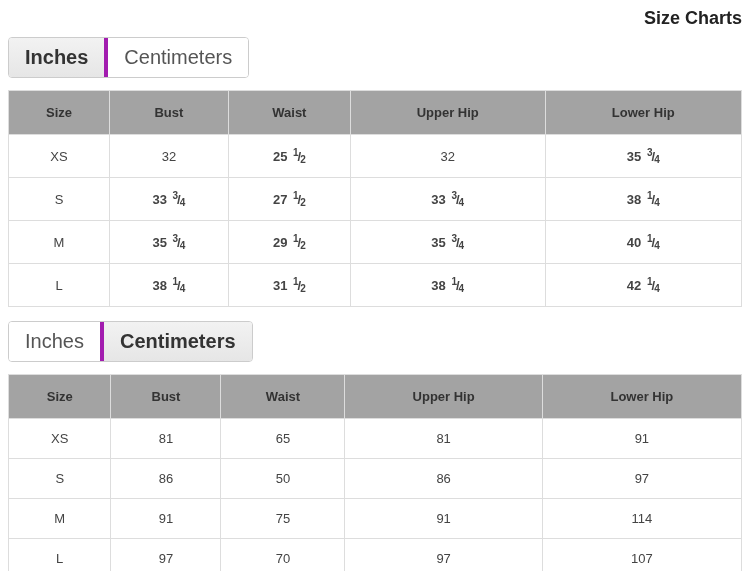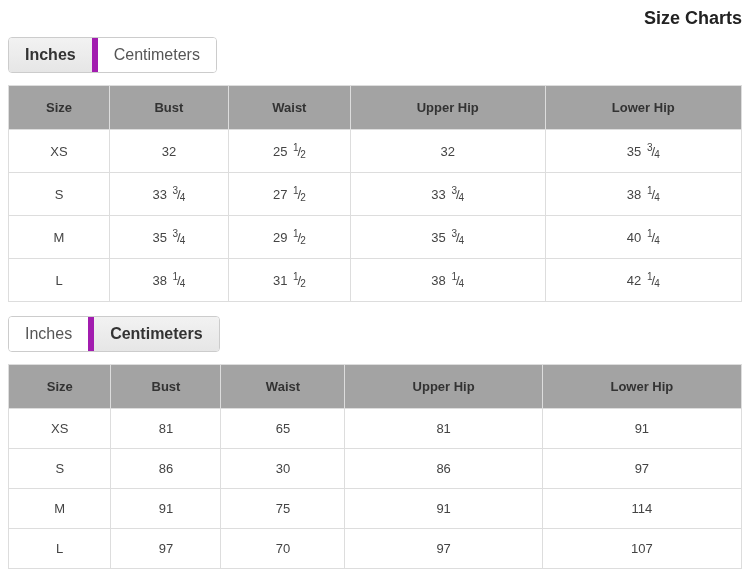--- a/index.html
+++ b/index.html
@@ -20,28 +20,28 @@
   }
   .tabs {
     display: inline-flex;
     border: 1px solid #ccc;
     border-radius: 4px;
     overflow: hidden;
     margin-bottom: 12px;
   }
   .tab {
     padding: 8px 16px;
-    font-size: 16px;
+    font-size: 20px;
     cursor: pointer;
     user-select: none;
     color: #555;
     background: #fff;
   }
   .tab + .tab {
-    border-left: 6px solid #a21caf;
+    border-left: 4px solid #a21caf;
     text-align: center;
   }
   .tab.active {
     background: linear-gradient(#f2f2f2, #e6e6e6);
     color: #333;
     font-weight: bold;
   }
   table {
     width: 100%;
     border-collapse: collapse;
@@ -56,20 +56,21 @@
   }
   th {
     background: #a3a3a3;
     font-weight: bold;
     color: #333;
     font-size: 13px;
     padding: 14px 6px;
   }
   .frac {
     font-size: 13px;
+    font-weight: bold;
   }
   .frac sup {
     font-size: 10px;
     vertical-align: 5px;
     margin-left: 2px;
   }
   .frac sub {
     font-size: 10px;
     vertical-align: -2px;
   }
@@ -153,21 +154,21 @@
       <tr>
         <td>XS</td>
         <td>81</td>
         <td>65</td>
         <td>81</td>
         <td>91</td>
       </tr>
       <tr>
         <td>S</td>
         <td>86</td>
-        <td>30</td>
+        <td>50</td>
         <td>86</td>
         <td>97</td>
       </tr>
       <tr>
         <td>M</td>
         <td>91</td>
         <td>75</td>
         <td>91</td>
         <td>114</td>
       </tr>

